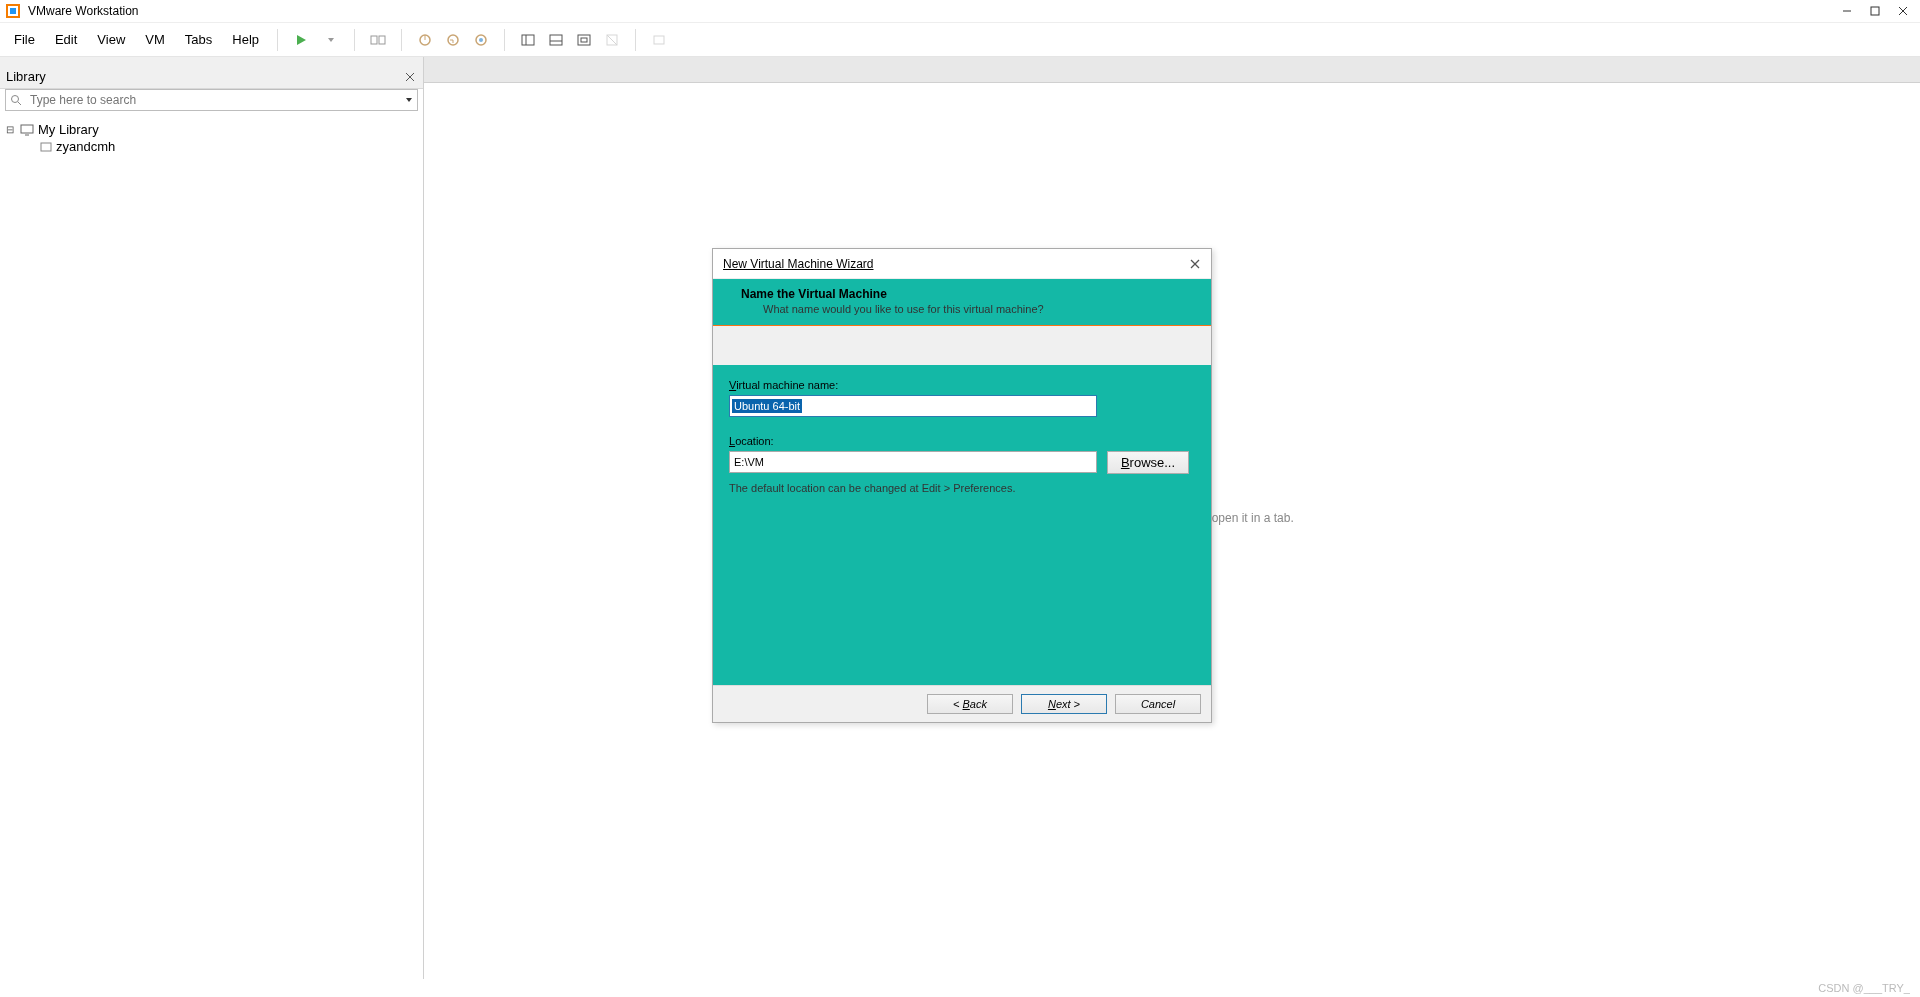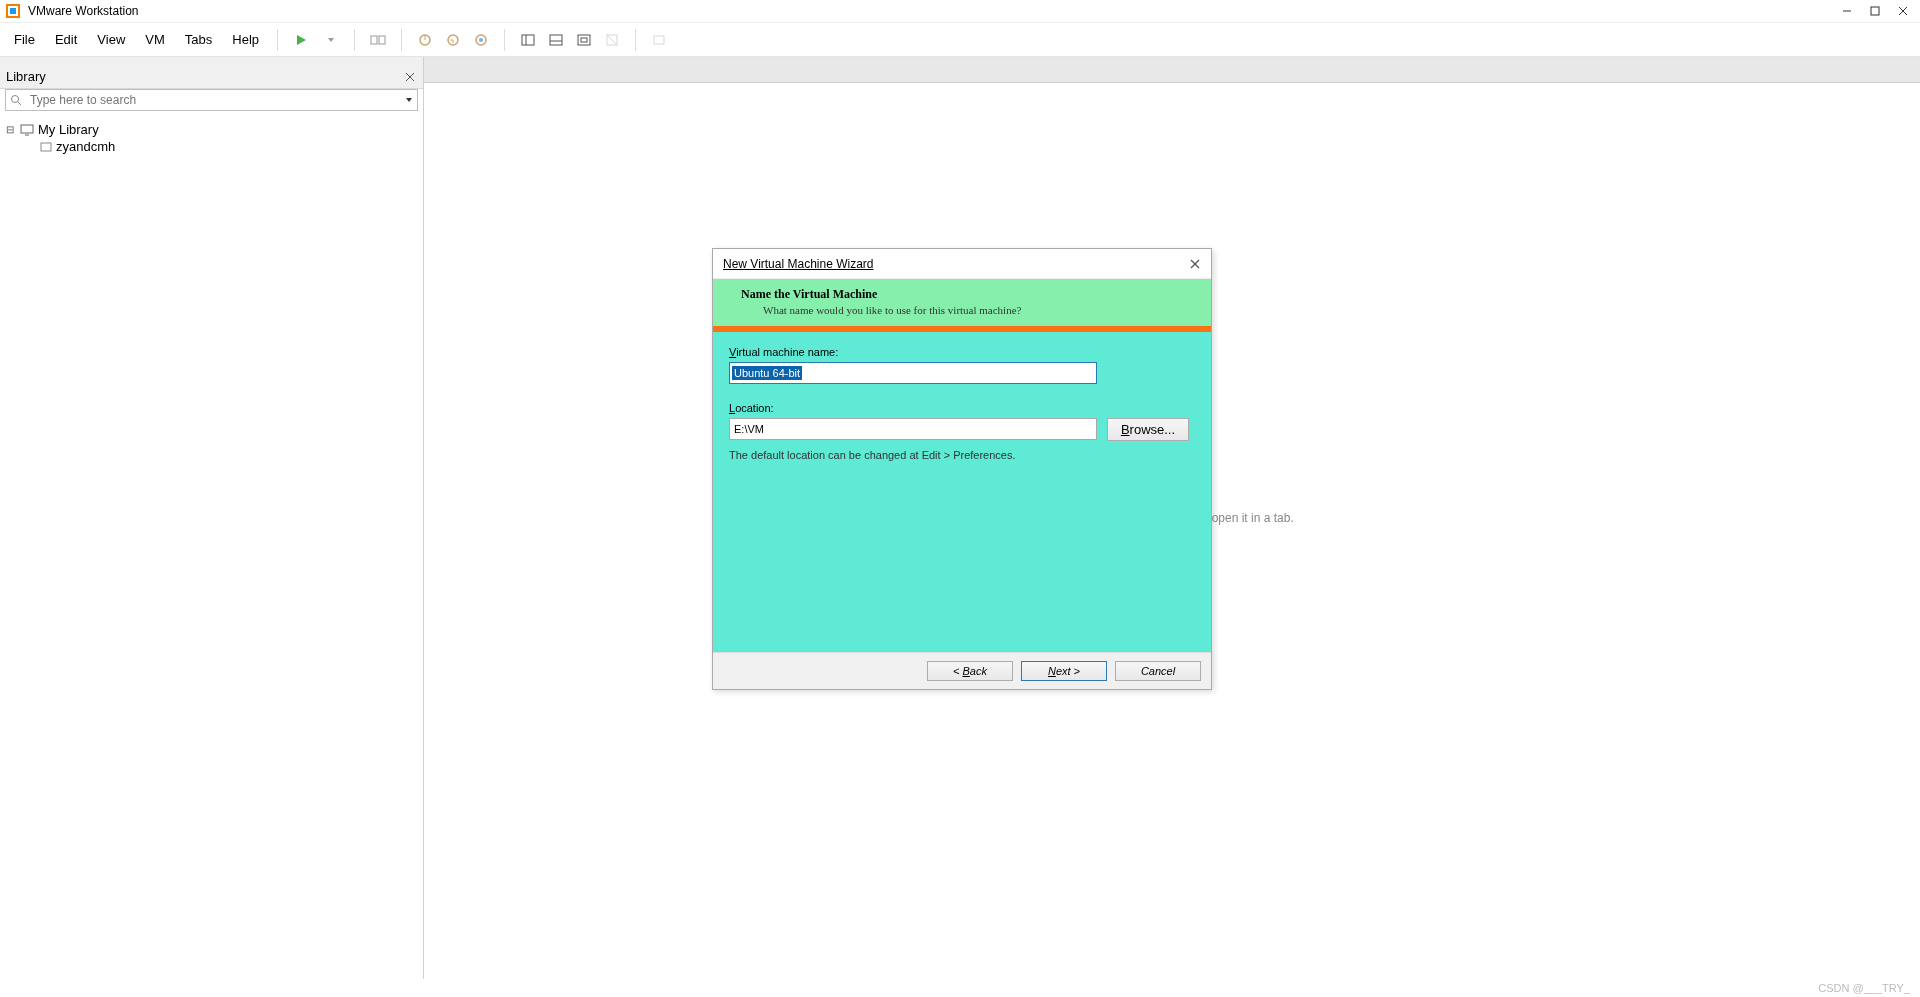--- a/index.html
+++ b/index.html
@@ -138,31 +138,31 @@
     height: 30px;
     background: #fff;
     display:flex; align-items:center; justify-content:space-between;
     padding: 0 10px;
     font-size: 12px;
     border-bottom: 1px solid #eee;
     text-decoration: underline;
   }
   .dlg-close { color:#555; font-size:14px; }
   .dlg-header {
-    background:#86efac;
+    background:#14b8a6;
     padding: 8px 14px 10px 28px;
-    border-bottom: 6px solid #f97316;
-    font-family: Liberation Serif, serif;
+    border-bottom: 1px solid #f97316;
   }
   .dlg-header .h1 { font-weight:bold; font-size:12px; }
   .dlg-header .h2 { font-size:11px; padding-left:22px; padding-top:2px; color:#333;}
   .dlg-body {
     padding: 14px 16px 10px 16px;
-    background:#5eead4;
+    background:#14b8a6;
     min-height: 320px;
+    margin-top: 39px;
   }
   .field-label { font-size:11px; margin-bottom:4px; }
   .field-label .ul { text-decoration: underline; }
   .name-input {
     width: 368px; height:22px;
     border:1px solid #2a7ab0;
     padding: 2px 2px;
     font-size:11px;
     display:flex; align-items:center;
     background:#fff;

